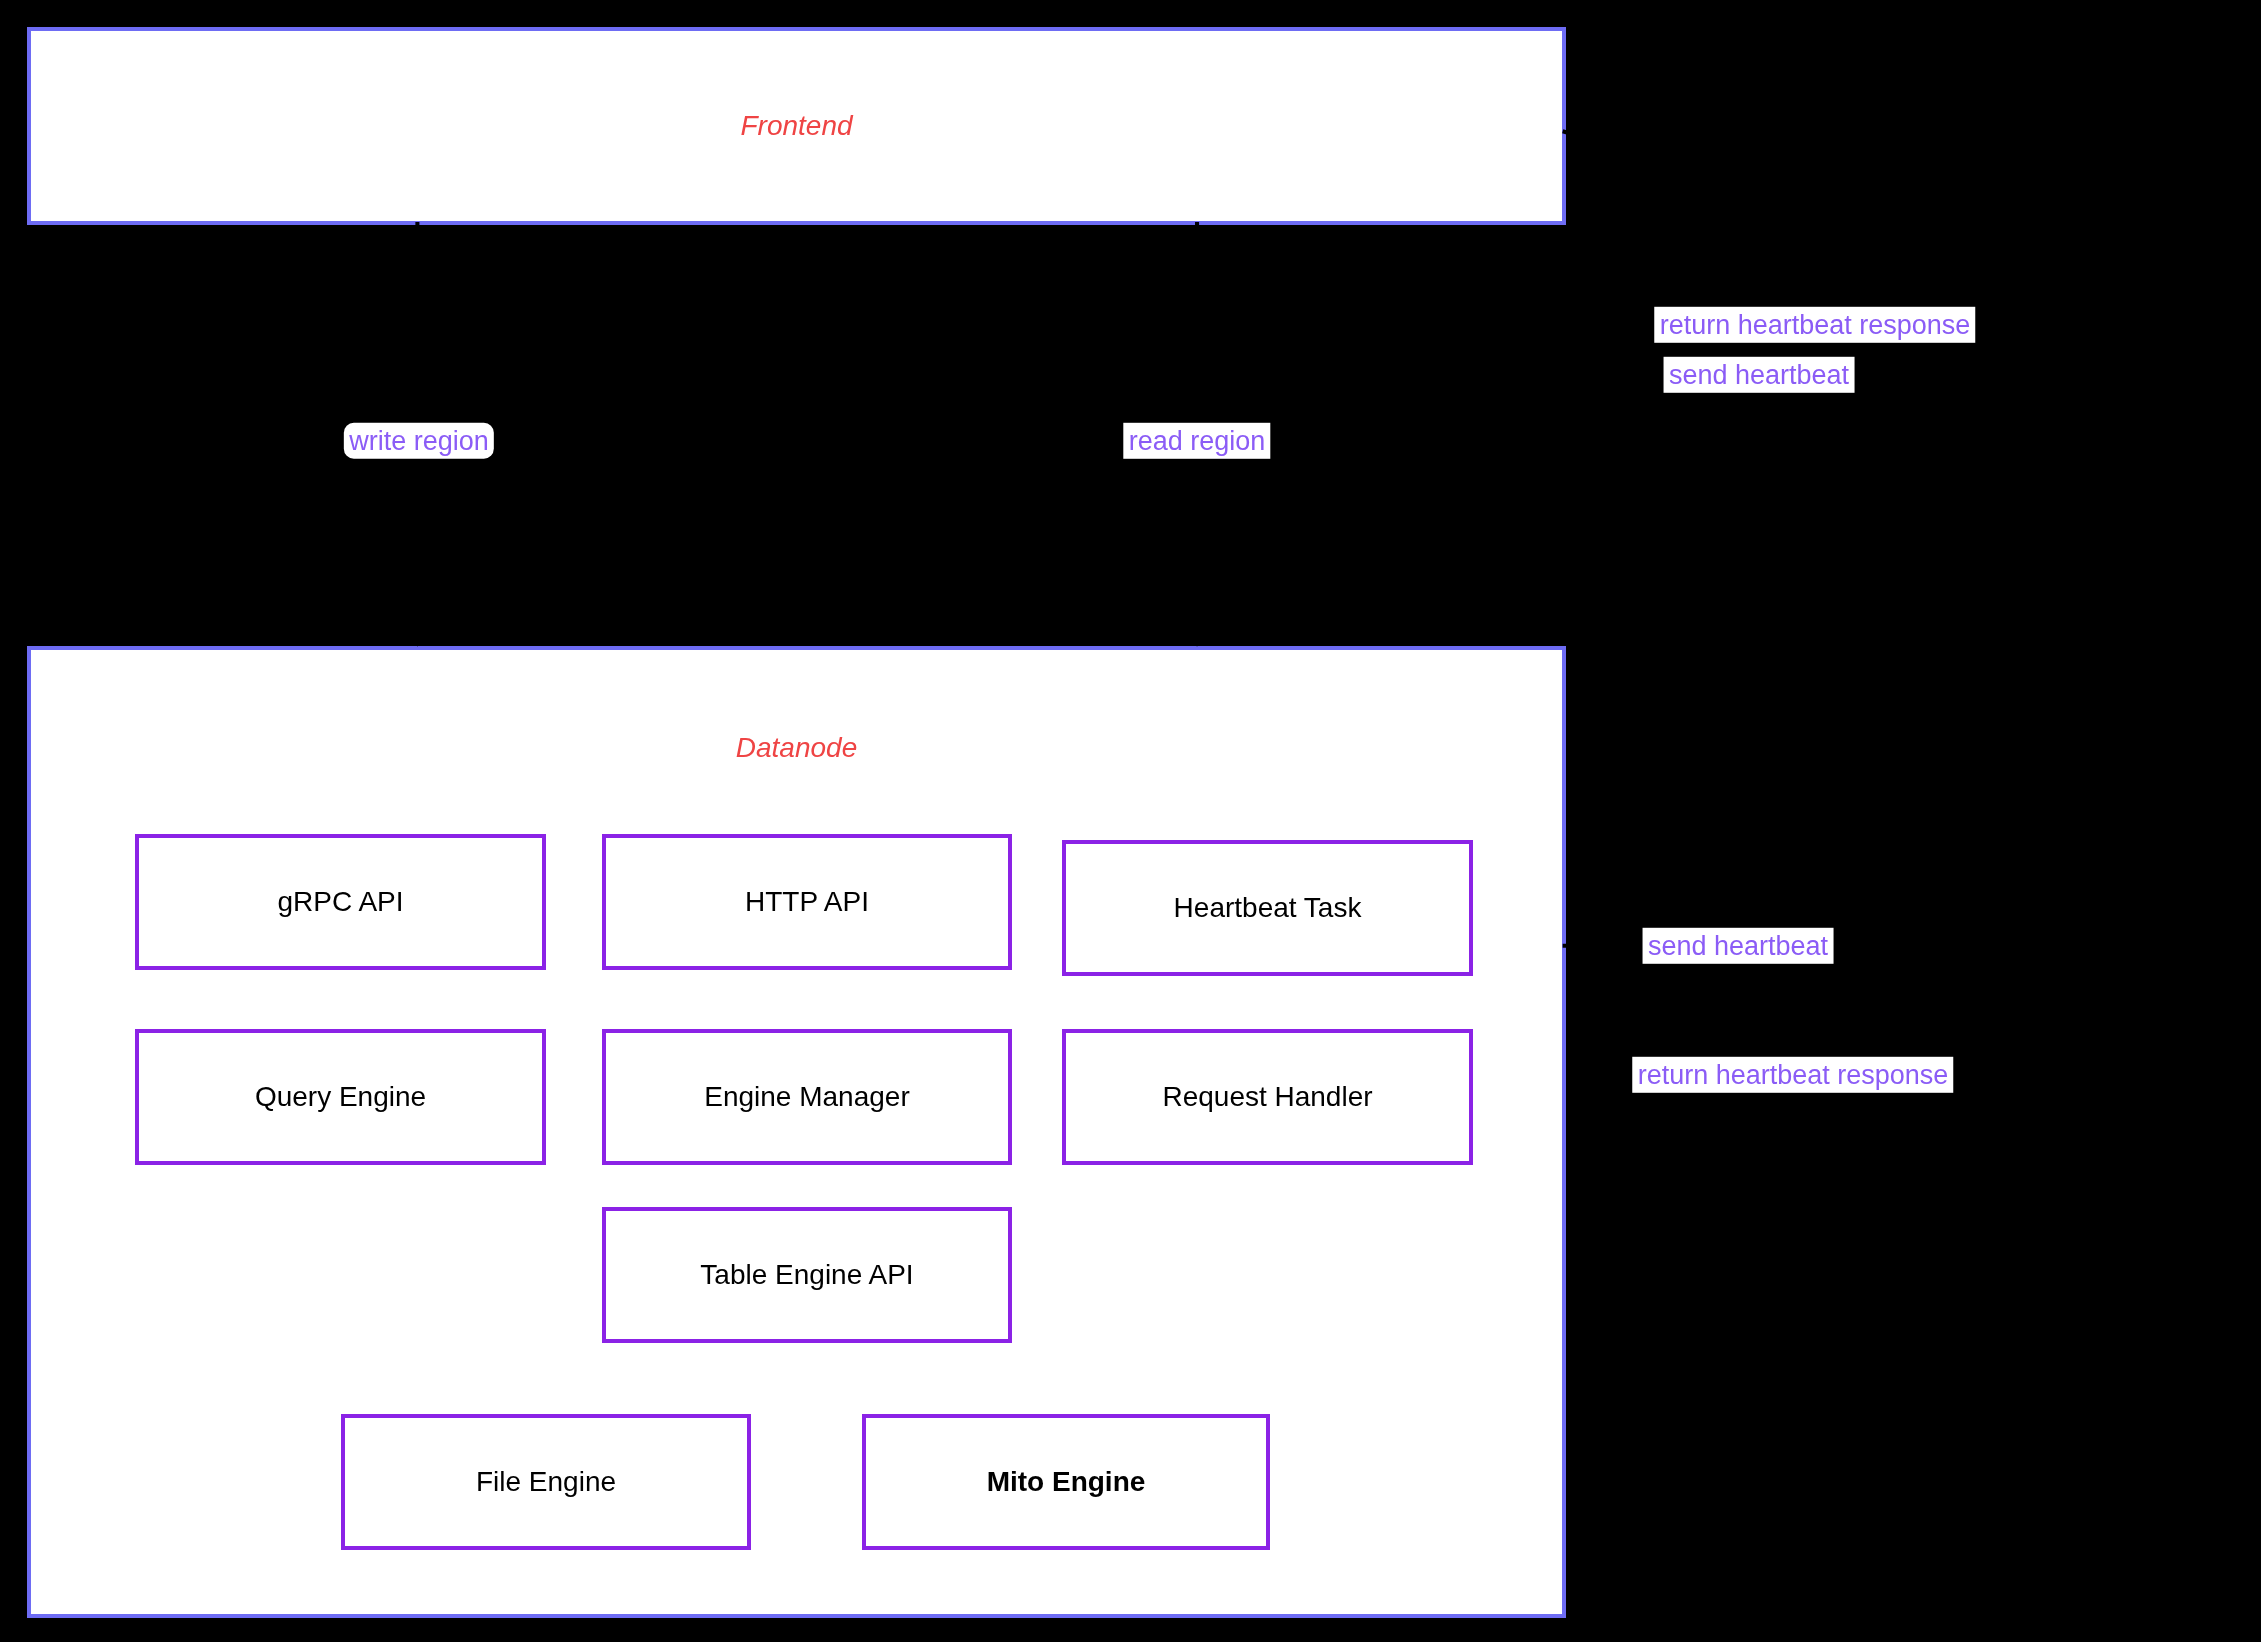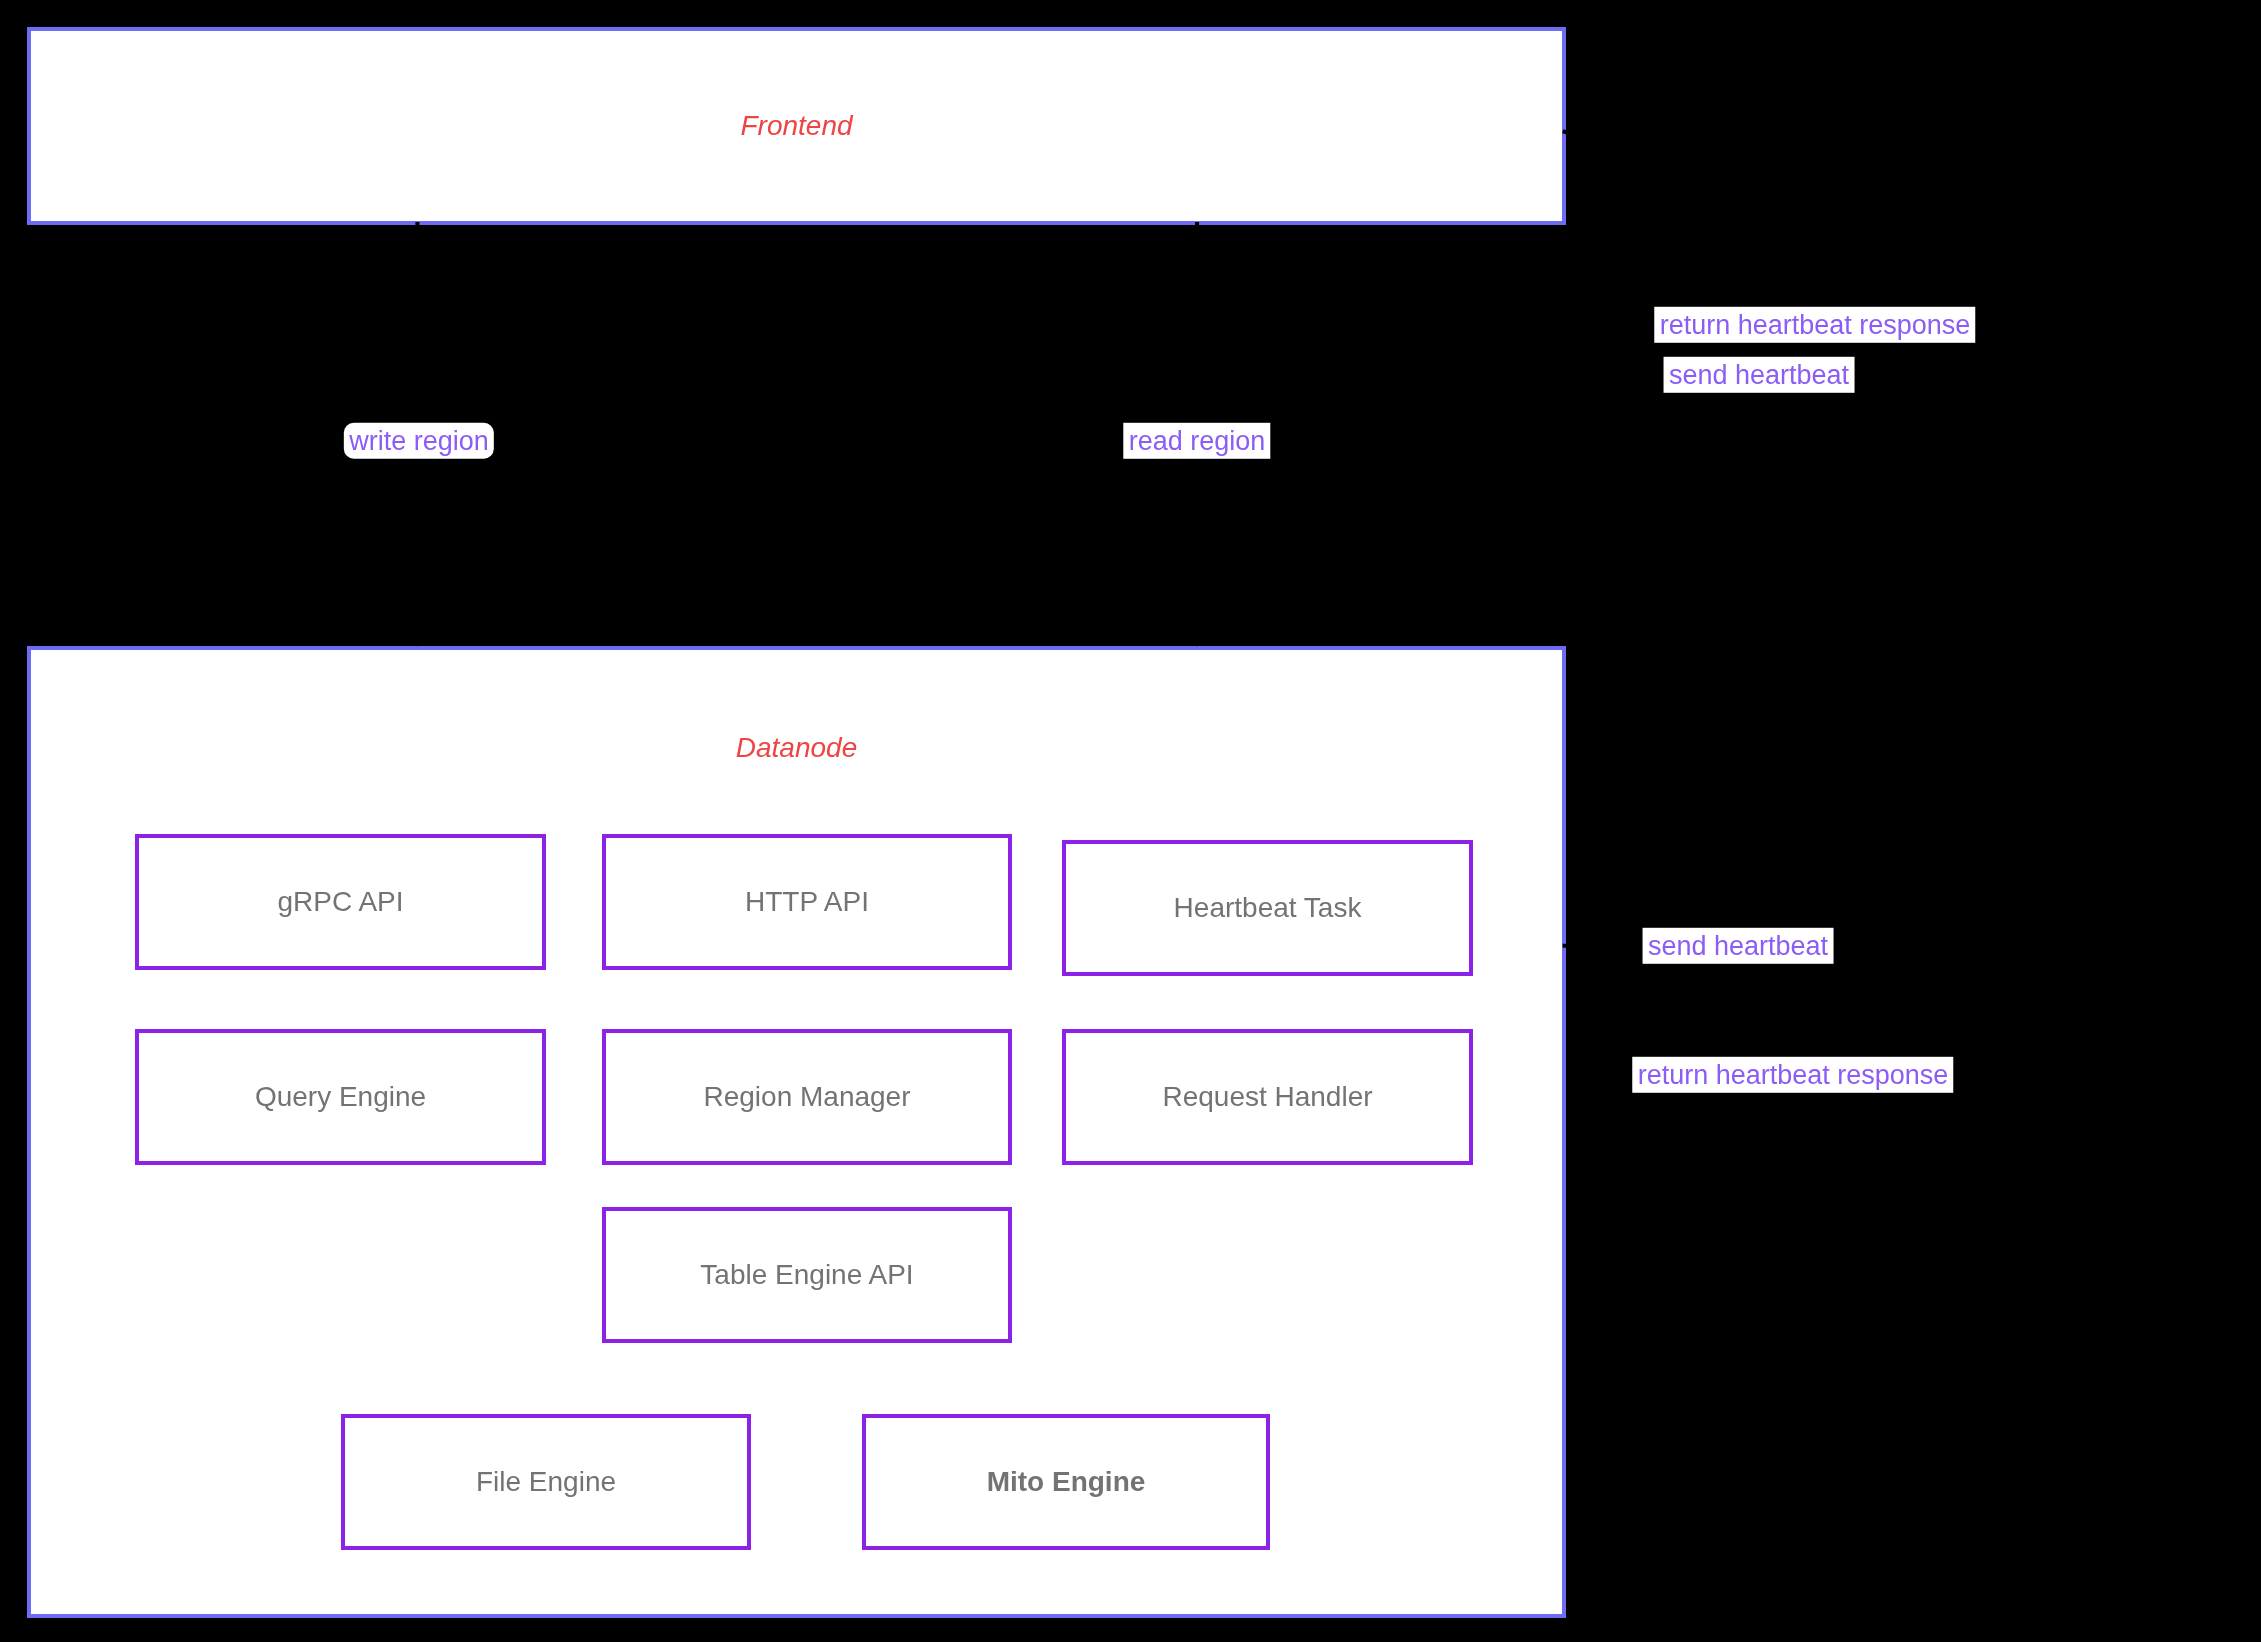--- a/index.html
+++ b/index.html
@@ -40,21 +40,21 @@
     font-size: 28px;
   }
   
   .comp {
     position: absolute;
     background: #ffffff;
     border: 4px solid #8b22e6;
     box-sizing: border-box;
     display: flex; align-items: center; justify-content: center;
     font-size: 28px;
-    color: #737373;
+    color: #000000;
   }
   #comp-grpc-api        { left: 135px;  top: 834px; width: 411px; height: 136px; }
   #comp-http-api        { left: 602px;  top: 834px; width: 410px; height: 136px; }
   #comp-heartbeat-task  { left: 1062px; top: 834px; width: 411px; height: 136px; margin-top: 6px; }
   #comp-query-engine    { left: 135px;  top: 1029px; width: 411px; height: 136px; justify-content: center; }
   #comp-region-manager  { left: 602px;  top: 1029px; width: 410px; height: 136px; }
   #comp-request-handler { left: 1062px; top: 1029px; width: 411px; height: 136px; }
   #comp-table-engine-api{ left: 602px;  top: 1207px; width: 410px; height: 136px; }
   #comp-file-engine     { left: 341px;  top: 1414px; width: 410px; height: 136px; }
   #comp-mito-engine     { left: 862px; top: 1414px; width: 408px; height: 136px; font-weight: bold; }
@@ -103,21 +103,21 @@
   <div id="comp-http-api" class="comp">
     <span>HTTP API</span>
   </div>
   <div id="comp-heartbeat-task" class="comp">
     <span>Heartbeat Task</span>
   </div>
   <div id="comp-query-engine" class="comp">
     <span>Query Engine</span>
   </div>
   <div id="comp-region-manager" class="comp">
-    <span>Region Manager</span>
+    <span>Engine Manager</span>
   </div>
   <div id="comp-request-handler" class="comp">
     <span>Request Handler</span>
   </div>
   <div id="comp-table-engine-api" class="comp">
     <span>Table Engine API</span>
   </div>
   <div id="comp-file-engine" class="comp">
     <span>File Engine</span>
   </div>

